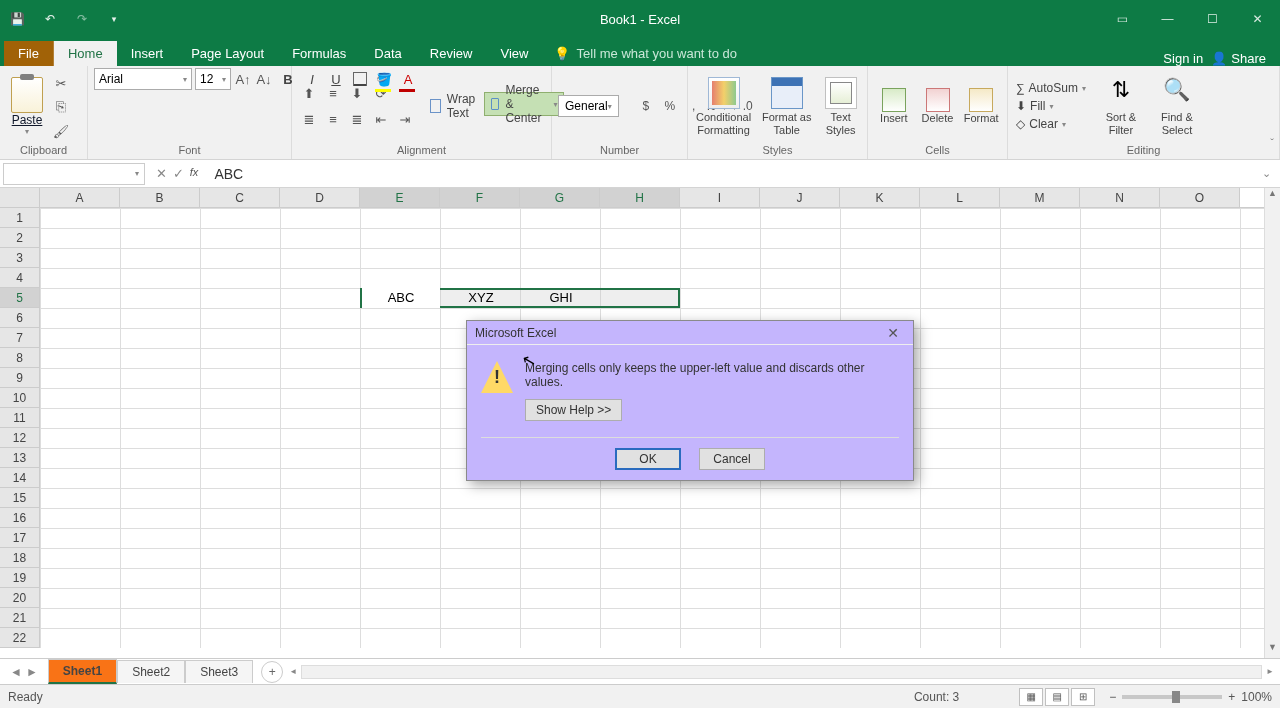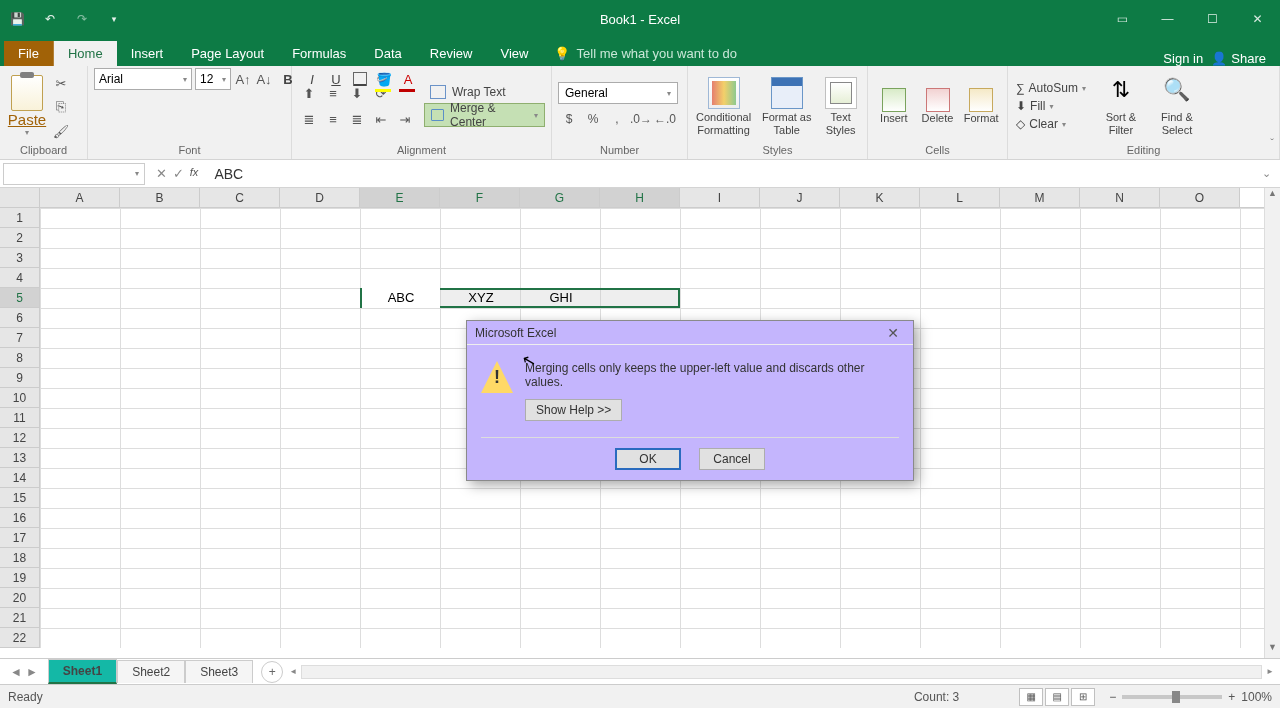--- a/index.html
+++ b/index.html
@@ -27,21 +27,21 @@
 .ribbon { height: 94px; background: #f1f1f1; border-bottom: 1px solid #d4d4d4; display: flex; position: relative; }
 .group { border-right: 1px solid #dcdcdc; display: flex; flex-direction: column; padding: 2px 6px 0 6px; }
 .group-body { flex: 1; display: flex; align-items: center; gap: 4px; }
 .group-label { font-size: 11px; color: #666; text-align: center; padding-bottom: 3px; position: relative; }
 
 
 .clipboard-body { display: flex; gap: 2px; }
 .paste-btn { display: flex; flex-direction: column; align-items: center; width: 42px; }
 .paste-icon { width: 32px; height: 36px; background: linear-gradient(#fff,#f9f2d9); border: 1px solid #c0a050; position: relative; border-radius: 2px; }
 .paste-icon::before { content:''; position:absolute; top:-4px; left:50%; transform:translateX(-50%); width:14px; height:6px; background:#808080; border-radius:2px; }
-.paste-lbl { font-size: 15px; color: #a16207; text-decoration: underline; }
+.paste-lbl { font-size: 12px; color: #0f172a; text-decoration: underline; }
 .mini-col { display: flex; flex-direction: column; gap: 2px; padding-top: 2px; }
 .mini-btn { width: 22px; height: 22px; display: flex; align-items: center; justify-content: center; font-size: 13px; color: #555; }
 
 
 .font-row { display: flex; gap: 3px; margin-bottom: 4px; }
 .font-name { width: 98px; height: 22px; border: 1px solid #ababab; background: #fff; font-size: 12px; padding: 0 4px; display: flex; align-items: center; justify-content: space-between; }
 .font-size { width: 36px; height: 22px; border: 1px solid #ababab; background: #fff; font-size: 12px; padding: 0 4px; display: flex; align-items: center; justify-content: space-between; }
 .grow { width:18px; height:22px; display:flex; align-items:center; justify-content:center; font-size:13px; color:#555; }
 .font-row2 { display: flex; gap: 2px; }
 .fbtn { width: 22px; height: 22px; display: flex; align-items: center; justify-content: center; font-size: 13px; color: #444; }
@@ -60,21 +60,21 @@
 .align-row { display:flex; gap:2px; }
 .abtn { width:22px; height:22px; display:flex; align-items:center; justify-content:center; color:#555; font-size:13px;}
 .merge-btn { height:24px; border:1px solid #a5a5a5; background:#fff; display:flex; align-items:center; padding:4px 6px; gap:6px; font-size:12px; color:#444;}
 .merge-btn.active { background:#c5e0b4; border-color:#8faf6f;}
 .merge-btn .mic{ width:14px; height:12px; border:1px solid #5b8fc7; border-radius:1px; position:relative;}
 .wrap-row{ display:flex; gap:6px; align-items:center; padding-left:6px;}
 .wrap-row .wt{ font-size:12px; color:#444; display:flex; align-items:center; gap:4px;}
 .wrap-row .wic{ width:16px; height:14px; border:1px solid #6b93c8; position:relative;}
 
 
-.num-col { display:flex; flex-direction:column; gap:4px; width:120px;}
+.num-col { display:flex; flex-direction:row; gap:16px; width:120px;}
 .numfmt { height:22px; border:1px solid #ababab; background:#fff; display:flex; align-items:center; justify-content:space-between; padding:0 6px; font-size:12px;}
 .num-row { display:flex; gap:2px;}
 .nbtn { width:22px; height:22px; display:flex; align-items:center; justify-content:center; font-size:12px; color:#555;}
 
 
 .big-btn { display:flex; flex-direction:column; align-items:center; width:64px; padding-top:2px;}
 .big-btn .bigic{ width:32px; height:32px; margin-bottom:2px;}
 .big-btn .biglbl{ font-size:11px; text-align:center; line-height:1.15; color:#444;}
 .cf-icon{ background:linear-gradient(#fff,#eee); border:1px solid #9fb8d6; position:relative;}
 .cf-icon::after{content:'';position:absolute;inset:3px;background:linear-gradient(90deg,#e57f6f,#f3d06a,#8ec98e);}
@@ -134,21 +134,21 @@
 .dlg-sep{ border-top:1px solid #ddd; margin:6px 14px 0 14px;}
 .dlg-btns{ display:flex; justify-content:center; gap:18px; padding:10px;}
 .dlg-btn{ width:66px; height:22px; border:1px solid #adadad; background:#e1e1e1; font-size:12px; color:#333; display:flex; align-items:center; justify-content:center;}
 .dlg-btn.primary{ border:2px solid #2a6bbf;}
 .cursor{ position:absolute; left:522px; top:351px; font-size:16px; color:#000; z-index:101; transform:rotate(-15deg);}
 
 
 .sheet-bar{ height:26px; border-top:1px solid #ccc; display:flex; align-items:center; background:#fff; font-size:12px;}
 .sheet-nav{ display:flex; gap:4px; padding:0 10px; color:#888;}
 .sheet-tab{ padding:4px 14px; border:1px solid #ccc; border-bottom:none; background:#f5f5f5; color:#444;}
-.sheet-tab.active{ background:#14b8a6; font-weight:bold; border-bottom:2px solid #217346;}
+.sheet-tab.active{ background:#f97316; font-weight:bold; border-bottom:2px solid #217346;}
 .addsheet{ width:22px; height:22px; border:1px solid #ccc; border-radius:50%; display:flex; align-items:center; justify-content:center; margin-left:8px; color:#666;}
 .hscroll{ flex:1; display:flex; align-items:center; padding:0 6px;}
 .hscroll .track{flex:1; height:14px; background:#f1f1f1; border:1px solid #ddd; margin:0 4px;}
 
 
 .status{ height:24px; background:#f1f1f1; border-top:1px solid #ccc; display:flex; align-items:center; font-size:12px; color:#555; padding:0 8px;}
 .status .ready{flex:0 0 auto;}
 .status .spacer{flex:1;}
 .status .count{margin-right:60px;}
 .views{ display:flex; gap:2px;}
@@ -256,21 +256,21 @@
           <div class="abtn">⟳</div>
         </div>
         <div class="align-row">
           <div class="abtn">≣</div>
           <div class="abtn">≡</div>
           <div class="abtn">≣</div>
           <div class="abtn">⇤</div>
           <div class="abtn">⇥</div>
         </div>
       </div>
-      <div style="display:flex;flex-direction:column;gap:4px">
+      <div style="display:flex;flex-direction:row;gap:4px">
         <div class="wrap-row">
             <span class="wic"></span>
             <span class="wt">Wrap Text</span>
           </div>
         <div class="merge-btn active">
             <span class="mic"></span>
             <span>Merge &amp; Center</span>
             <span class="chev">▾</span>
           </div>
       </div>

